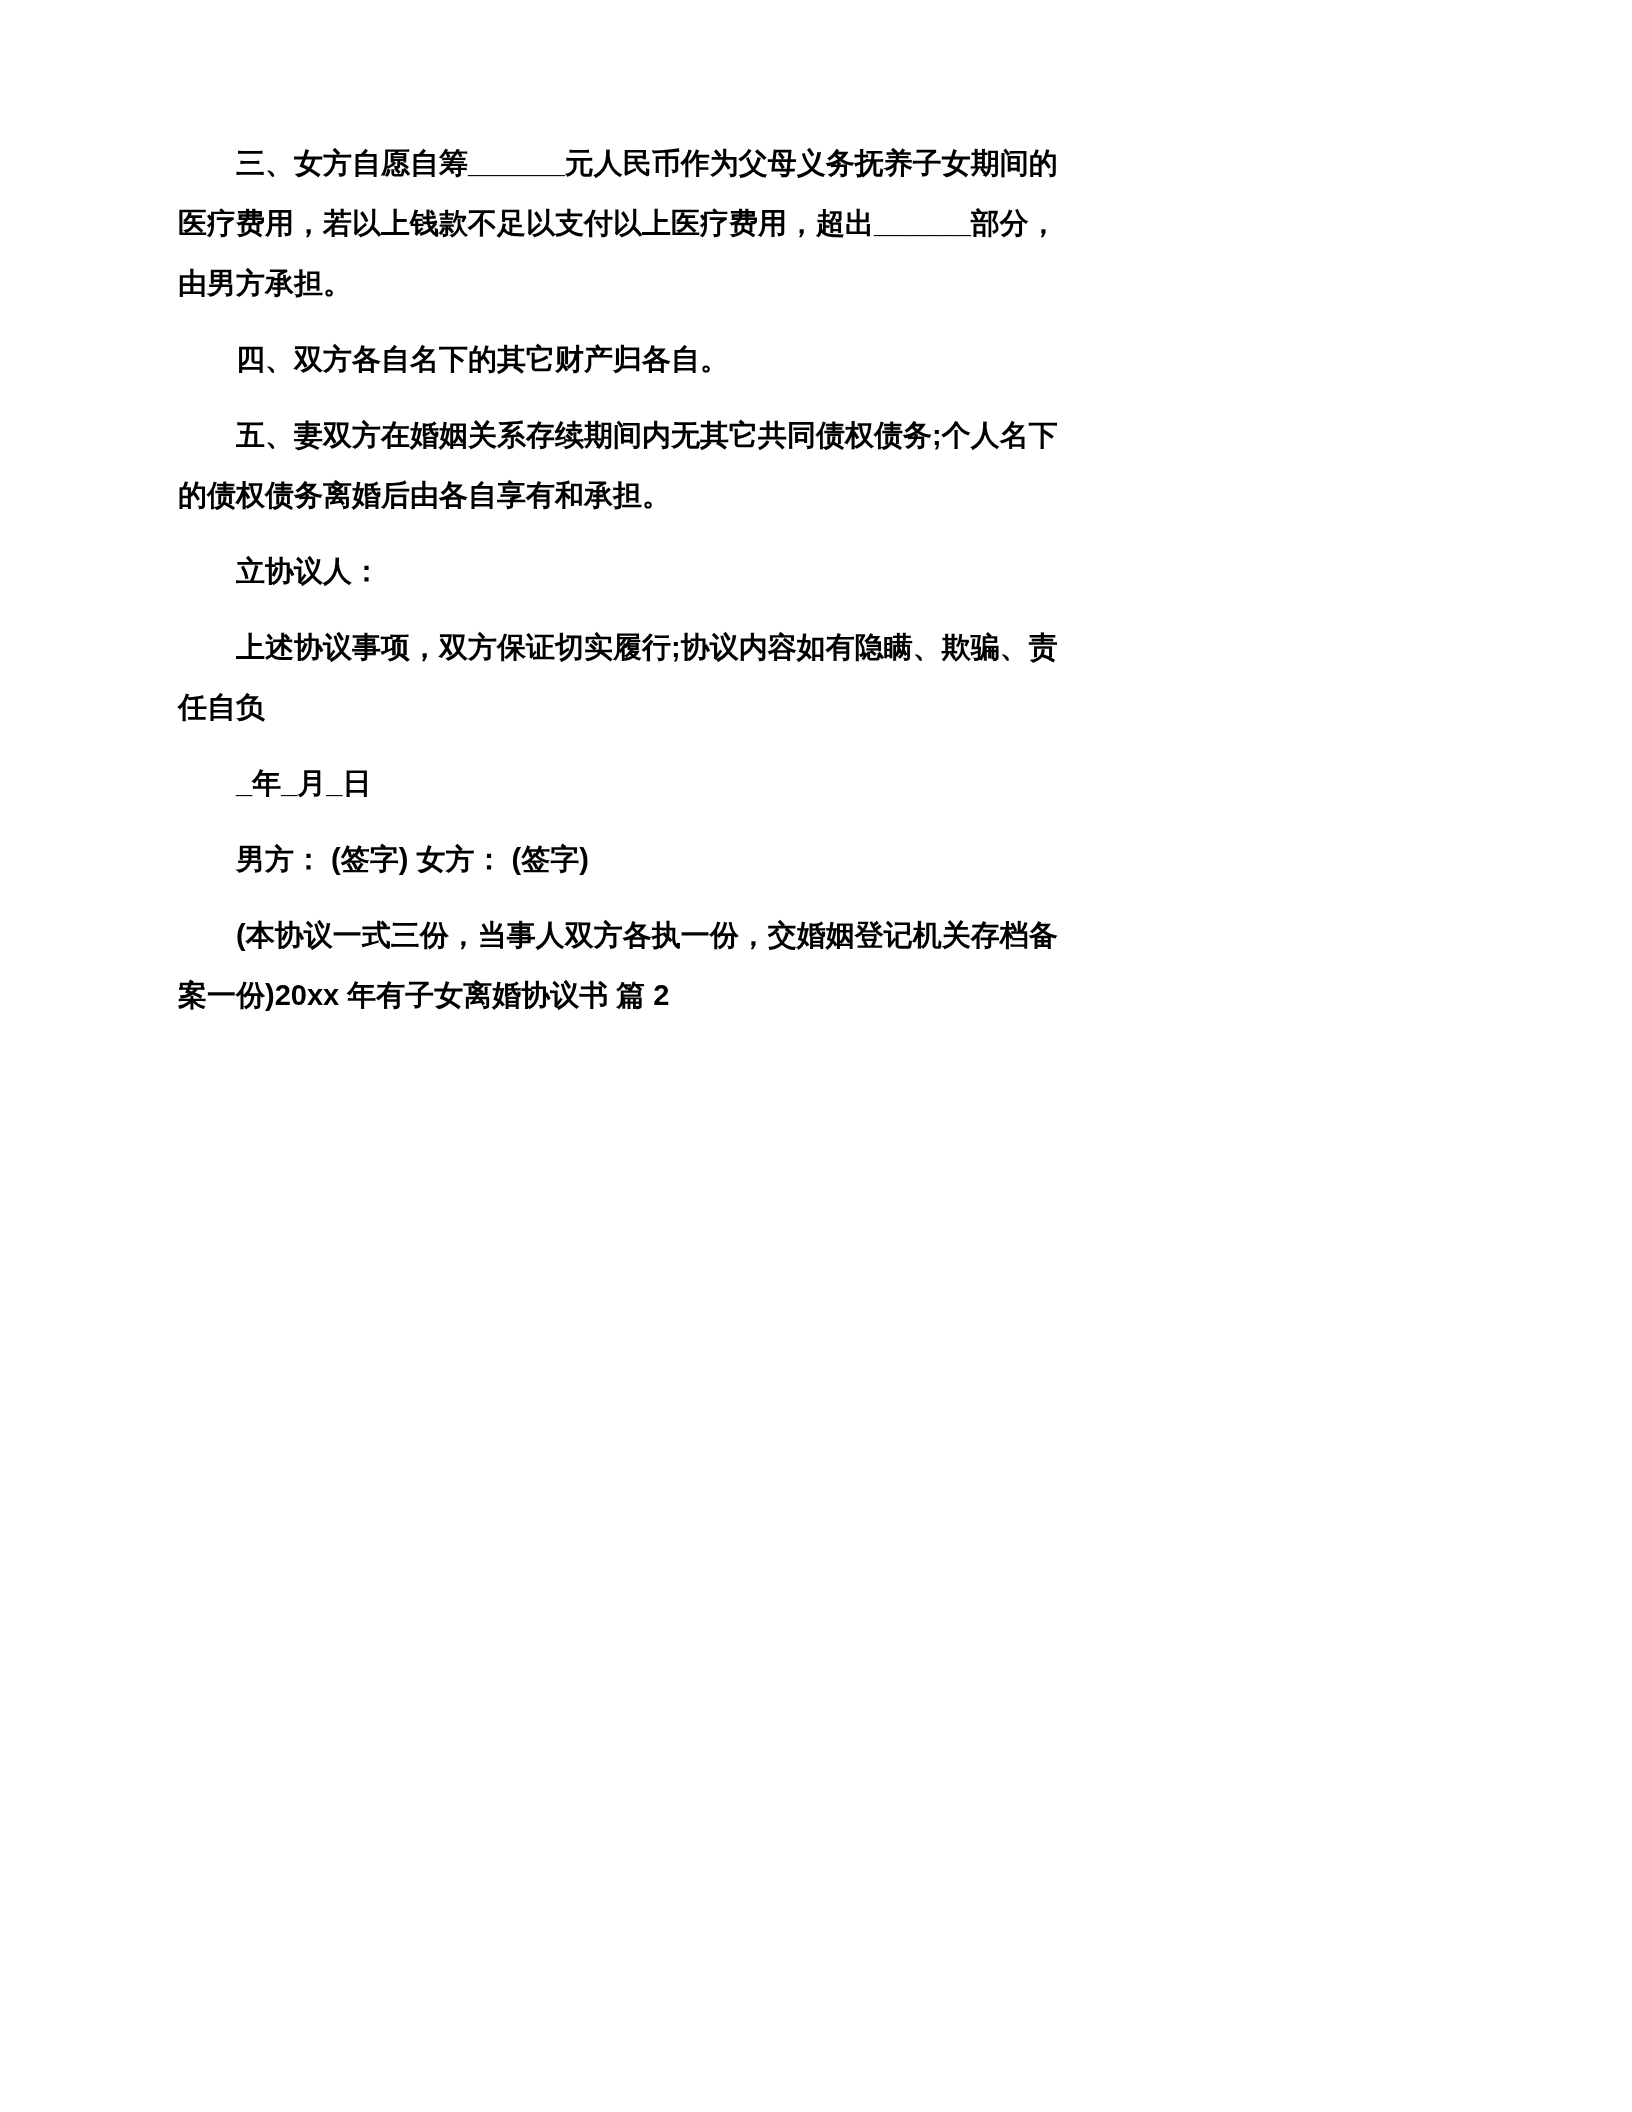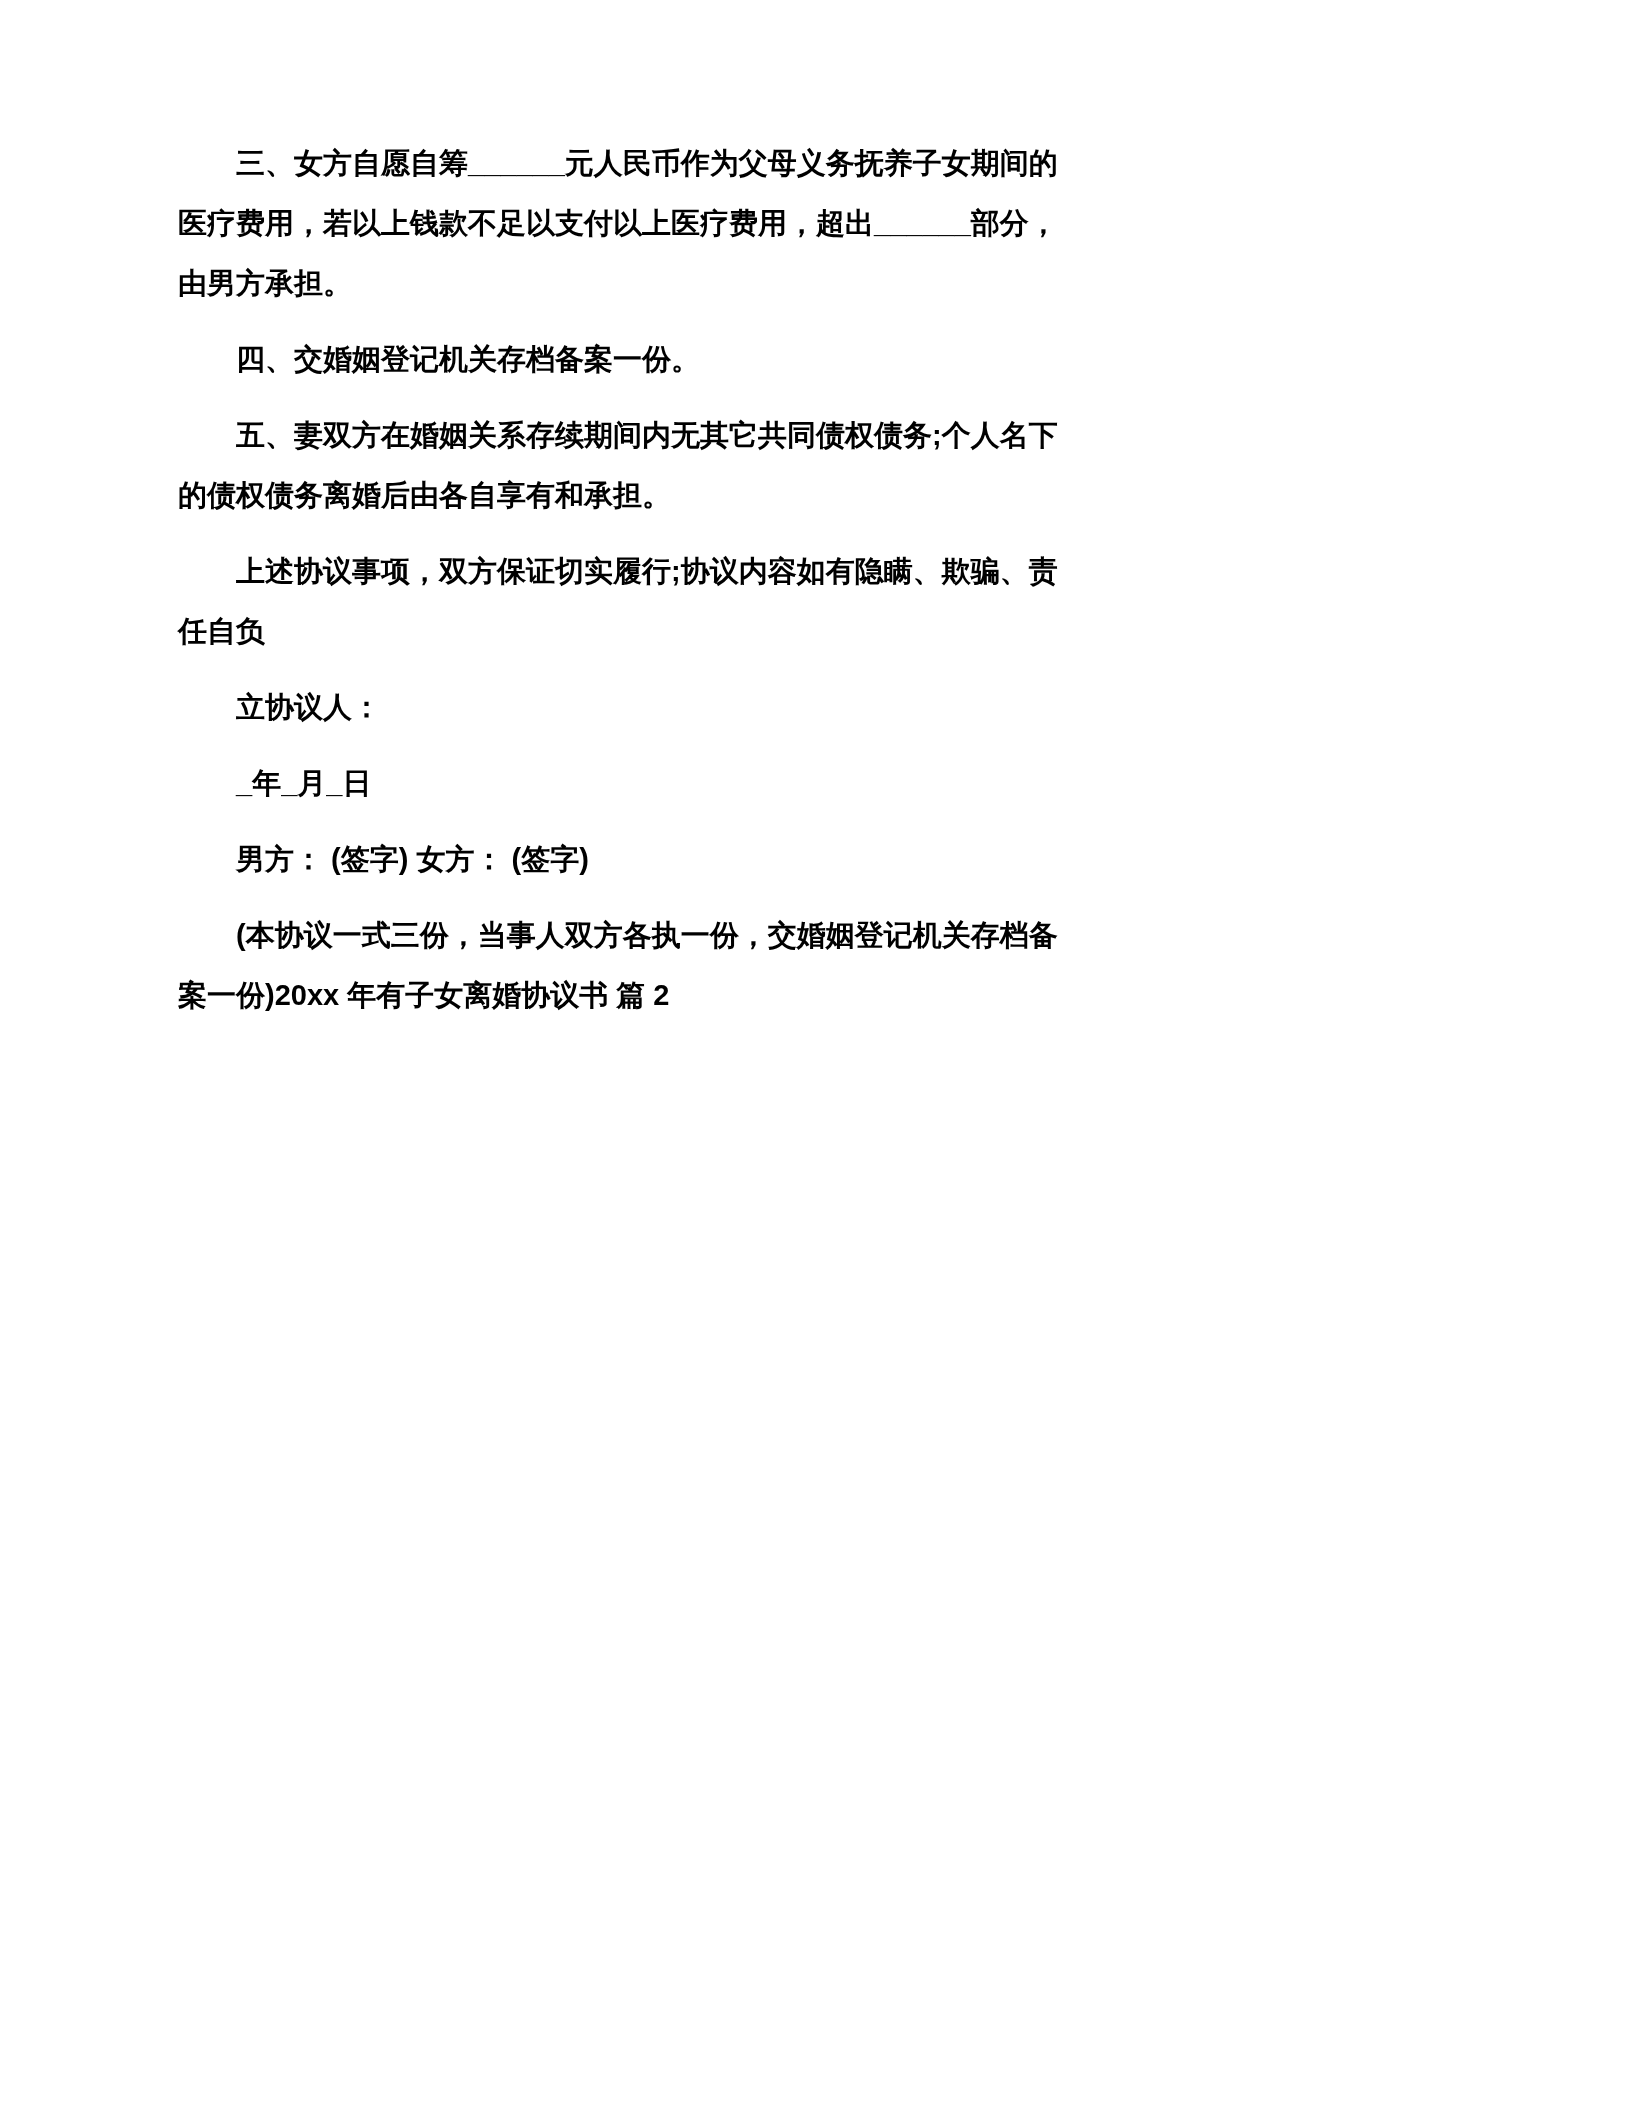--- a/index.html
+++ b/index.html
@@ -27,20 +27,20 @@
     text-align: left;
     word-break: normal;
     overflow-wrap: normal;
   }
 </style>
 </head>
 <body>
 
 <div class="page">
   <p class="para">三、女方自愿自筹______元人民币作为父母义务抚养子女期间的医疗费用，若以上钱款不足以支付以上医疗费用，超出______部分，由男方承担。</p>
-  <p class="para">四、交婚姻登记机关存档备案一份。</p>
+  <p class="para">四、双方各自名下的其它财产归各自。</p>
   <p class="para">五、妻双方在婚姻关系存续期间内无其它共同债权债务;个人名下的债权债务离婚后由各自享有和承担。</p>
+  <p class="para">立协议人：</p>
   <p class="para">上述协议事项，双方保证切实履行;协议内容如有隐瞒、欺骗、责任自负</p>
-  <p class="para">立协议人：</p>
   <p class="para">_年_月_日</p>
   <p class="para">男方： (签字) 女方： (签字)</p>
   <p class="para">(本协议一式三份，当事人双方各执一份，交婚姻登记机关存档备案一份)20xx 年有子女离婚协议书 篇 2</p>
 </div>
 
 </body></html>

